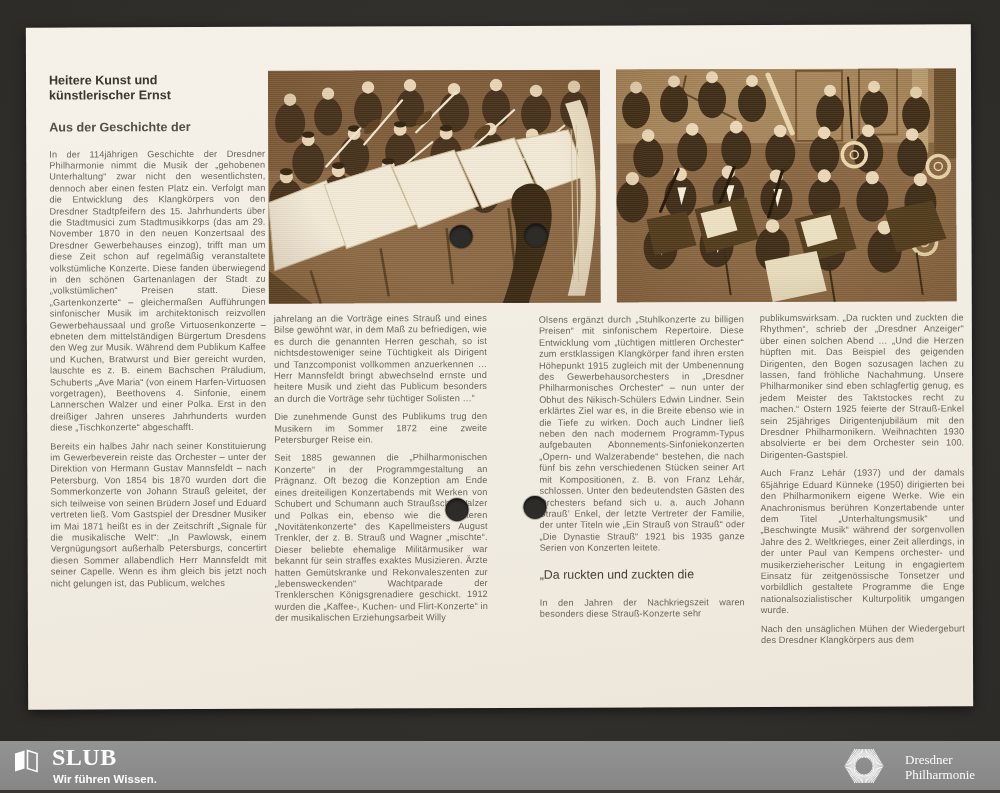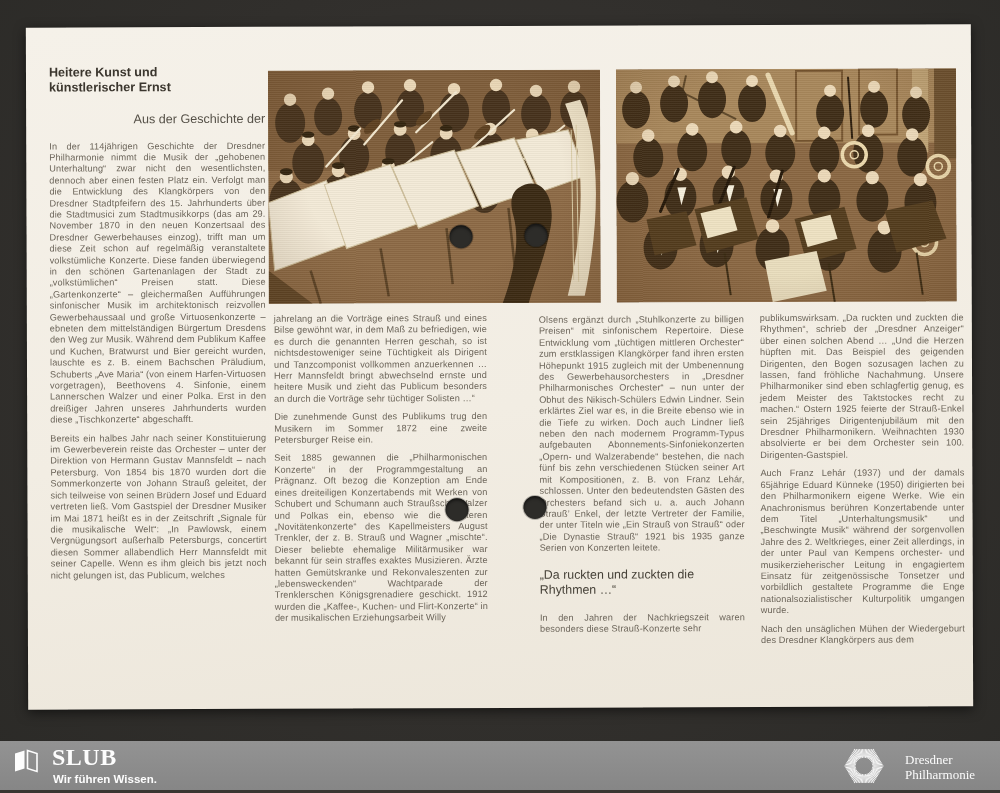--- a/index.html
+++ b/index.html
@@ -9,22 +9,22 @@
   .paper{position:absolute;left:27px;top:26px;width:945px;height:682px;
     background:linear-gradient(172deg,#f5f1e9 0%,#f2ede3 55%,#ece6da 100%);
     transform:rotate(-0.2deg);transform-origin:50% 50%;
     box-shadow:0 3px 12px rgba(0,0,0,.55),0 0 1px rgba(0,0,0,.4);}
   .col{position:absolute;text-align:justify;hyphens:auto;-webkit-hyphens:auto;}
   .col p{margin:0 0 7px;font-size:9.2px;line-height:11.4px;color:#6b6459;letter-spacing:.1px;}
   .col1{left:23px;top:38px;width:216px;}
   .col2{left:247px;top:287px;width:213px;}
   .col3{left:512px;top:289px;width:205px;}
   .col4{left:733px;top:288px;width:204px;}
-  .title{margin:0 0 17px;font-size:12.6px;line-height:15px;font-weight:bold;color:#3b362e;text-align:left;}
-  .subtitle{margin:0 0 13px;font-size:12.6px;line-height:15.5px;font-weight:normal;color:#555047;text-align:right;}
+  .title{margin:8px 0 17px;font-size:12.6px;line-height:15px;font-weight:bold;color:#3b362e;text-align:left;}
+  .subtitle{margin:0 0 13px;font-size:12.6px;line-height:15.5px;font-weight:bold;color:#555047;text-align:left;}
   .subhead{margin:13px 0 15px;font-size:12.4px;line-height:15px;font-weight:normal;color:#474239;text-align:left;}
   .line{display:block;}
   .photo{position:absolute;top:44px;height:233px;box-shadow:inset 0 0 14px rgba(60,35,10,.3);}
   .photo1{left:242px;width:332px;}
   .photo2{left:590px;width:340px;}
   .photo svg{display:block;width:100%;height:100%;}
   .photo::after{content:"";position:absolute;inset:0;pointer-events:none;
     background:repeating-linear-gradient(0deg,rgba(255,255,255,.05) 0 1px,rgba(0,0,0,.035) 1px 2px),
                radial-gradient(ellipse at 50% 45%,rgba(255,255,255,0) 55%,rgba(82,50,20,.2) 100%);}
   .hole{position:absolute;width:23px;height:23px;border-radius:50%;background:#2d2c29;
@@ -268,21 +268,20 @@
     <section class="col col2">
       <p>jahrelang an die Vorträge eines Strauß und eines Bilse gewöhnt war, in dem Maß zu befriedigen, wie es durch die genannten Herren geschah, so ist nichtsdestoweniger seine Tüchtigkeit als Dirigent und Tanzcomponist vollkommen anzuerkennen … Herr Mannsfeldt bringt abwechselnd ernste und heitere Musik und zieht das Publicum besonders an durch die Vorträge sehr tüchtiger Solisten …“</p>
       <p>Die zunehmende Gunst des Publikums trug den Musikern im Sommer 1872 eine zweite Petersburger Reise ein.</p>
       <p>Seit 1885 gewannen die „Philharmonischen Konzerte“ in der Programmgestaltung an Prägnanz. Oft bezog die Konzeption am Ende eines dreiteiligen Konzertabends mit Werken von Schubert und Schumann auch Straußsche Walzer und Polkas ein, ebenso wie die späteren „Novitätenkonzerte“ des Kapellmeisters August Trenkler, der z. B. Strauß und Wagner „mischte“. Dieser beliebte ehemalige Militärmusiker war bekannt für sein straffes exaktes Musizieren. Ärzte hatten Gemütskranke und Rekonvaleszenten zur „lebensweckenden“ Wachtparade der Trenklerschen Königsgrenadiere geschickt. 1912 wurden die „Kaffee-, Kuchen- und Flirt-Konzerte“ in der musikalischen Erziehungsarbeit Willy</p>
     </section>
 
     <section class="col col3">
       <p>Olsens ergänzt durch „Stuhlkonzerte zu billigen Preisen“ mit sinfonischem Repertoire. Diese Entwicklung vom „tüchtigen mittleren Orchester“ zum erstklassigen Klangkörper fand ihren ersten Höhepunkt 1915 zugleich mit der Umbenennung des Gewerbehausorchesters in „Dresdner Philharmonisches Orchester“ – nun unter der Obhut des Nikisch-Schülers Edwin Lindner. Sein erklärtes Ziel war es, in die Breite ebenso wie in die Tiefe zu wirken. Doch auch Lindner ließ neben den nach modernem Programm-Typus aufgebauten Abonnements-Sinfoniekonzerten „Opern- und Walzerabende“ bestehen, die nach fünf bis zehn verschiedenen Stücken seiner Art mit Kompositionen, z. B. von Franz Lehár, schlossen. Unter den bedeutendsten Gästen des Orchesters befand sich u. a. auch Johann Strauß’ Enkel, der letzte Vertreter der Familie, der unter Titeln wie „Ein Strauß von Strauß“ oder „Die Dynastie Strauß“ 1921 bis 1935 ganze Serien von Konzerten leitete.</p>
       <h3 class="subhead">
         <span class="line">„Da ruckten und zuckten die</span>
-        <span class="line">Rhythmen …“</span>
       </h3>
       <p>In den Jahren der Nachkriegszeit waren besonders diese Strauß-Konzerte sehr</p>
     </section>
 
     <section class="col col4">
       <p>publikumswirksam. „Da ruckten und zuckten die Rhythmen“, schrieb der „Dresdner Anzeiger“ über einen solchen Abend … „Und die Herzen hüpften mit. Das Beispiel des geigenden Dirigenten, den Bogen sozusagen lachen zu lassen, fand fröhliche Nachahmung. Unsere Philharmoniker sind eben schlagfertig genug, es jedem Meister des Taktstockes recht zu machen.“ Ostern 1925 feierte der Strauß-Enkel sein 25jähriges Dirigentenjubiläum mit den Dresdner Philharmonikern. Weihnachten 1930 absolvierte er bei dem Orchester sein 100. Dirigenten-Gastspiel.</p>
       <p>Auch Franz Lehár (1937) und der damals 65jährige Eduard Künneke (1950) dirigierten bei den Philharmonikern eigene Werke. Wie ein Anachronismus berühren Konzertabende unter dem Titel „Unterhaltungsmusik“ und „Beschwingte Musik“ während der sorgenvollen Jahre des 2. Weltkrieges, einer Zeit allerdings, in der unter Paul van Kempens orchester- und musikerzieherischer Leitung in engagiertem Einsatz für zeitgenössische Tonsetzer und vorbildlich gestaltete Programme die Enge nationalsozialistischer Kulturpolitik umgangen wurde.</p>
       <p>Nach den unsäglichen Mühen der Wiedergeburt des Dresdner Klangkörpers aus dem</p>
     </section>
 

